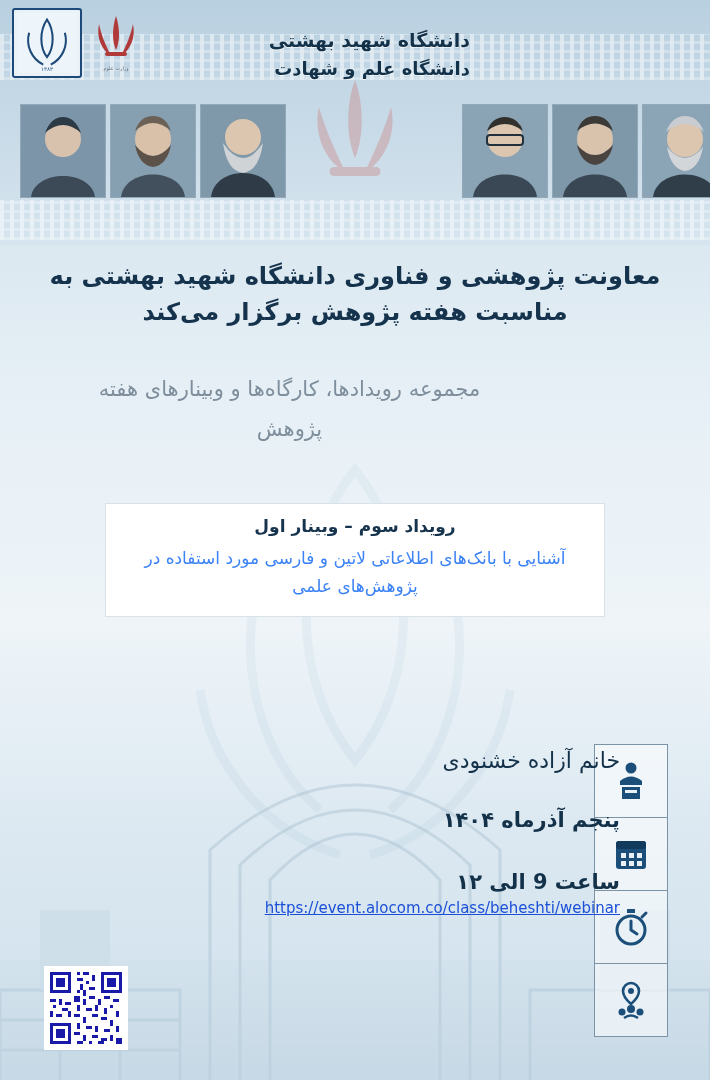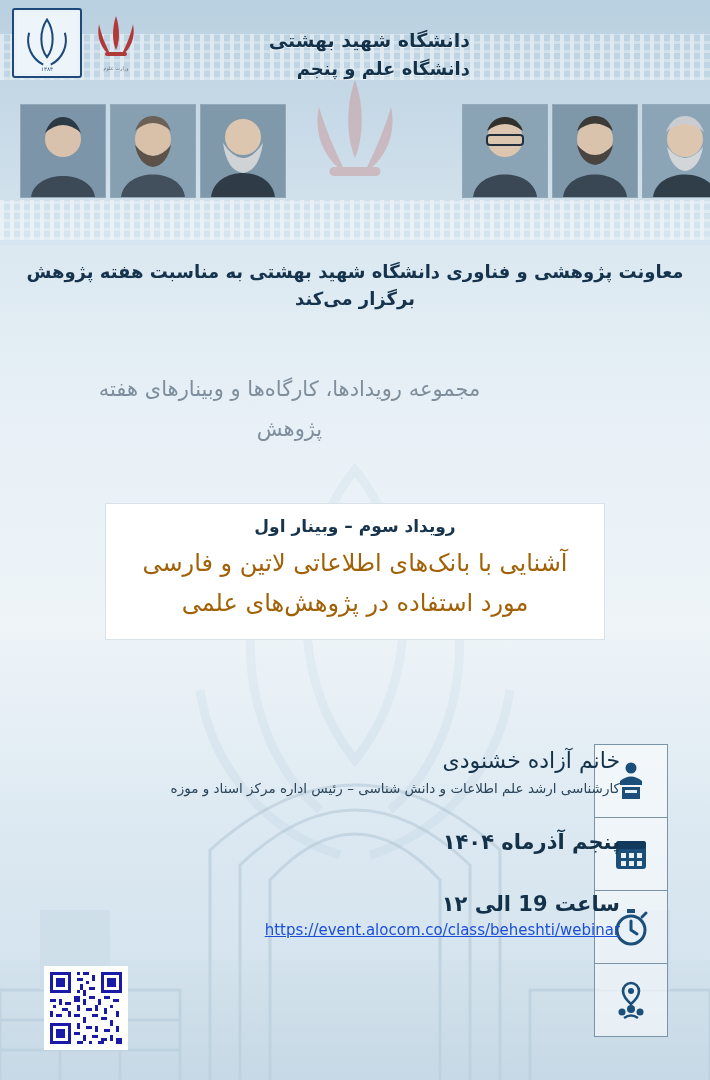--- a/index.html
+++ b/index.html
@@ -76,42 +76,42 @@
     background:#9fb3c2;
     overflow:hidden;
   }
   .photo .face{
     position:absolute;left:0;top:0;width:100%;height:100%;
   }
   
   .main-title{
     position:absolute;top:258px;left:0;width:710px;
     text-align:center;
-    color:#15334d;font-weight:bold;font-size:18px;line-height:1.5;
+    color:#15334d;font-weight:bold;font-size:24px;line-height:1.5;
     padding:0 14px;box-sizing:border-box;
   }
   .sub-title{
     position:absolute;top:370px;left:0;width:579px;
     text-align:center;
     color:#7e8e9c;font-size:21px;line-height:1.9;
     padding:0 70px;box-sizing:border-box;
   }
   .event-box{
     position:absolute;top:503px;left:105px;width:500px;
     background:#ffffff;
     border:1px solid #d8e2ea;
     padding:12px 32px 16px;
     box-sizing:border-box;
     text-align:center;
   }
   .event-box .line1{
     color:#16344e;font-weight:bold;font-size:17px;margin-bottom:8px;
   }
   .event-box .line2{
-    color:#a16207;font-size:24px;line-height:1.65;
+    color:#3b82f6;font-size:17px;line-height:1.65;
   }
   
   .icons-col{
     position:absolute;top:744px;left:596px;width:72px;
   }
   .icon-cell{
     width:72px;height:72px;
     border:1px solid #7b93a6;
     background:rgba(255,255,255,.55);
     display:flex;align-items:center;justify-content:center;
@@ -189,21 +189,21 @@
       <g fill="#c98f8f">
         <path d="M50 12 C44 28 44 50 50 64 C56 50 56 28 50 12Z"></path>
         <path d="M26 30 C22 48 30 66 44 74 C36 58 30 44 26 30Z"></path>
         <path d="M74 30 C78 48 70 66 56 74 C64 58 70 44 74 30Z"></path>
         <rect x="33" y="70" width="34" height="6" rx="3"></rect>
       </g>
     </svg>
 
     <div class="uni-title">
       <div class="l1">دانشگاه شهید بهشتی</div>
-      <div class="l2">دانشگاه علم و پنجم</div>
+      <div class="l2">دانشگاه علم و شهادت</div>
     </div>
 
     <svg class="logo-emblem" viewBox="0 0 60 66" aria-hidden="true">
       <g fill="#b03a3a">
         <path d="M30 6 C26 18 26 32 30 40 C34 32 34 18 30 6Z"></path>
         <path d="M13 14 C10 28 16 40 25 46 C19 34 15 24 13 14Z"></path>
         <path d="M47 14 C50 28 44 40 35 46 C41 34 45 24 47 14Z"></path>
         <rect x="19" y="42" width="22" height="4" rx="2"></rect>
       </g>
       <text x="30" y="60" font-size="5" text-anchor="middle" fill="#5a6a78" font-family="DejaVu Sans, sans-serif">وزارت علوم</text>
@@ -323,23 +323,22 @@
         <circle cx="22" cy="31" r="4" fill="#1b4f7a"></circle>
         <circle cx="13" cy="34" r="3.5" fill="#1b4f7a"></circle>
         <circle cx="31" cy="34" r="3.5" fill="#1b4f7a"></circle>
         <path d="M15 40 q7 -5 14 0" fill="none" stroke="#1b4f7a" stroke-width="2.4"></path>
       </svg>
     </div>
   </div>
 
   <div class="details">
     <div class="speaker-name">خانم آزاده خشنودی</div>
-    <div class="speaker-role">کارشناسی ارشد علم اطلاعات و دانش شناسی – رئیس اداره مرکز اسناد و موزه</div>
     <div class="date-line">پنجم آذرماه ۱۴۰۴</div>
-    <div class="time-line">ساعت 19 الی ۱۲</div>
+    <div class="time-line">ساعت 9 الی ۱۲</div>
     <a class="link-line" href="#">https://event.alocom.co/class/beheshti/webinar</a>
   </div>
 
   <div class="qr">
     <svg width="78" height="78" viewBox="0 0 26 26" shape-rendering="crispEdges" aria-hidden="true">
       <rect width="26" height="26" fill="#ffffff"></rect>
       <g fill="#1a1aa8">
         <rect x="1" y="1" width="7" height="7"></rect>
           <rect x="18" y="1" width="7" height="7"></rect>
           <rect x="1" y="18" width="7" height="7"></rect>

